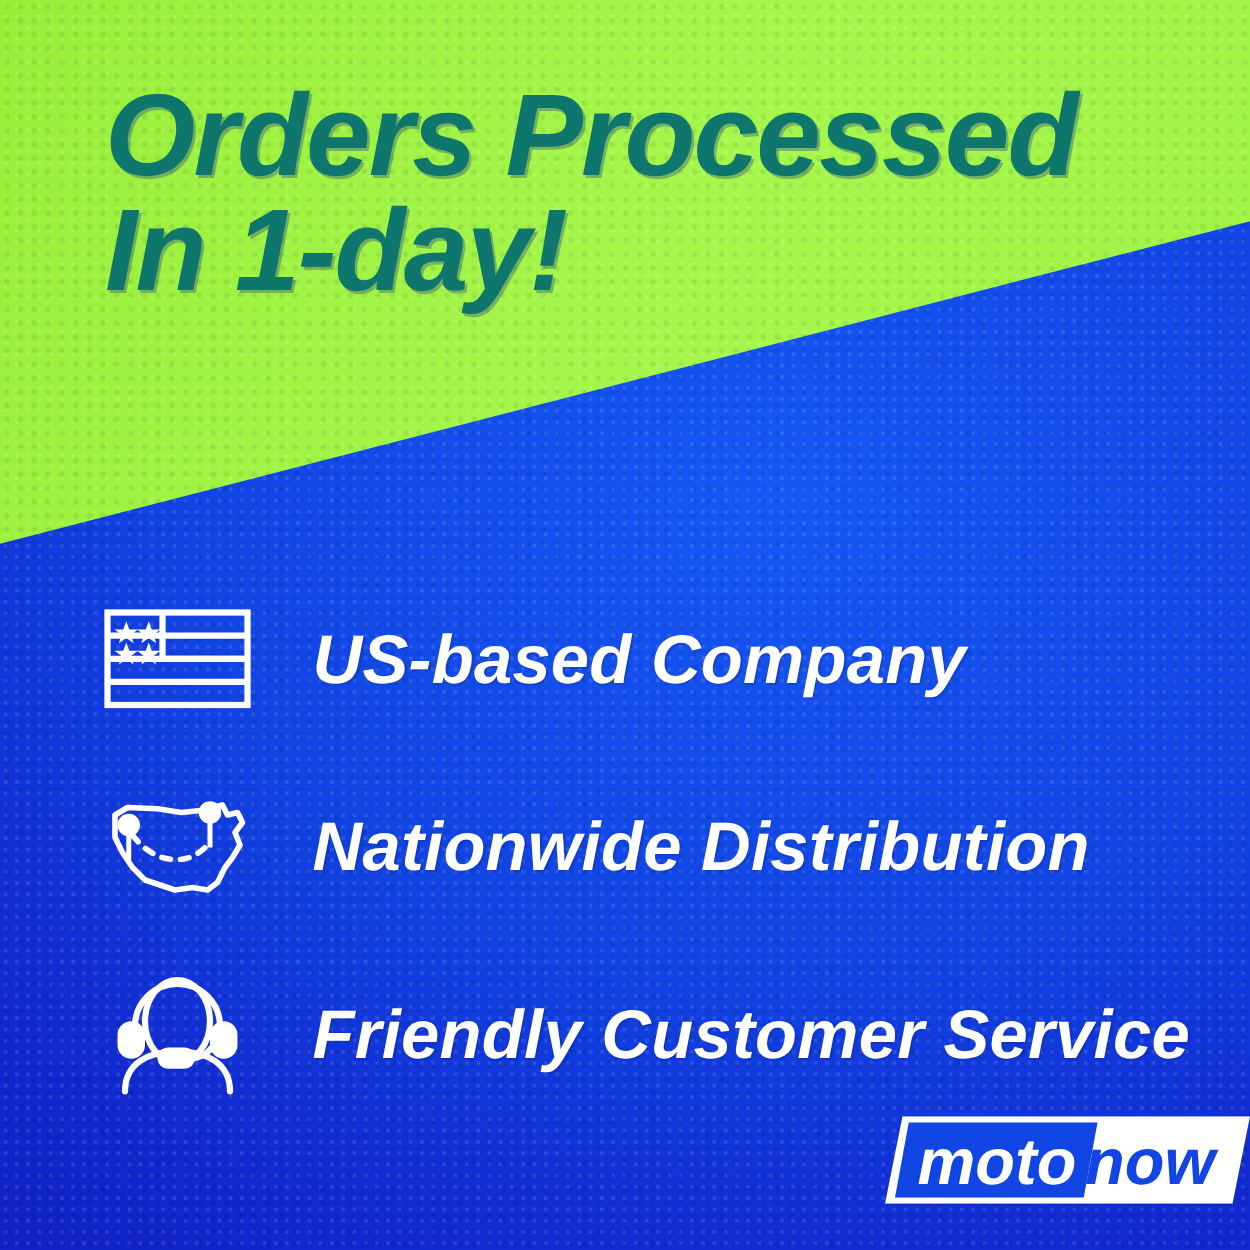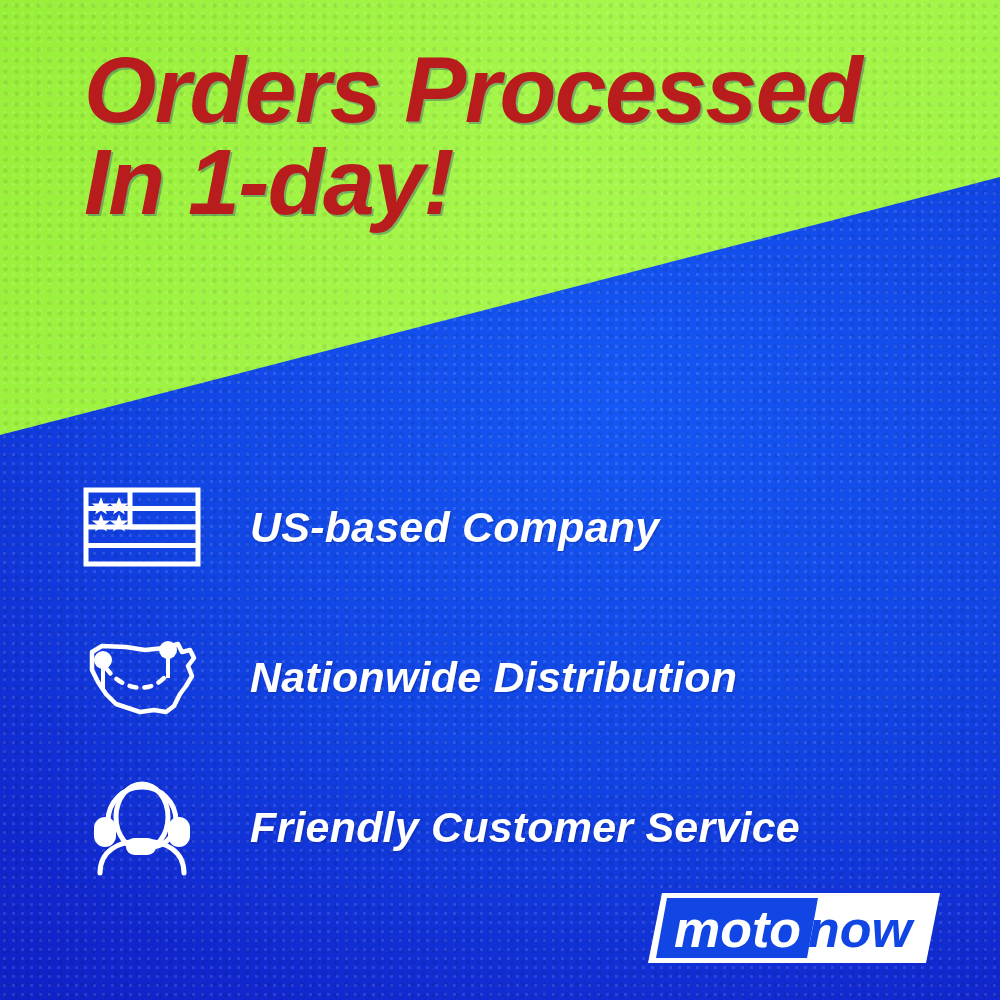--- a/index.html
+++ b/index.html
@@ -45,27 +45,27 @@
     inset: 0;
     background-image: radial-gradient(circle, rgba(0,0,0,0.07) 2.1px, rgba(0,0,0,0) 2.4px);
     background-size: 11px 11px;
     pointer-events: none;
   }
 
   
   .headline {
     position: absolute;
     left: 84px;
-    top: 44px;
+    top: 62px;
     width: 880px;
     font-size: 93px;
     line-height: 0.99;
     font-weight: bold;
     font-style: italic;
-    color: #b91c1c;
+    color: #0f766e;
     letter-spacing: -1.5px;
     white-space: pre-line;
     text-shadow: 2px 2px 0 rgba(14,22,150,0.30);
   }
 
   
   .features {
     position: absolute;
     left: 82px;
     top: 452px;
@@ -80,34 +80,34 @@
 
   .feature-icon {
     width: 130px;
     flex: 0 0 130px;
     display: flex;
     align-items: center;
     justify-content: flex-start;
   }
 
   .feature-label {
-    font-size: 43px;
+    font-size: 55px;
     font-weight: bold;
     font-style: italic;
     color: #ffffff;
     letter-spacing: 0.2px;
     margin-left: 38px;
     text-shadow: 1px 1px 2px rgba(8,16,110,0.35);
     text-align: right;
   }
 
   
   .logo {
     position: absolute;
-    left: 648px;
+    left: 708px;
     top: 893px;
     width: 292px;
     height: 70px;
   }
   .logo svg { display: block; }
 </style>
 </head>
 <body>
 
 <div id="canvas">

